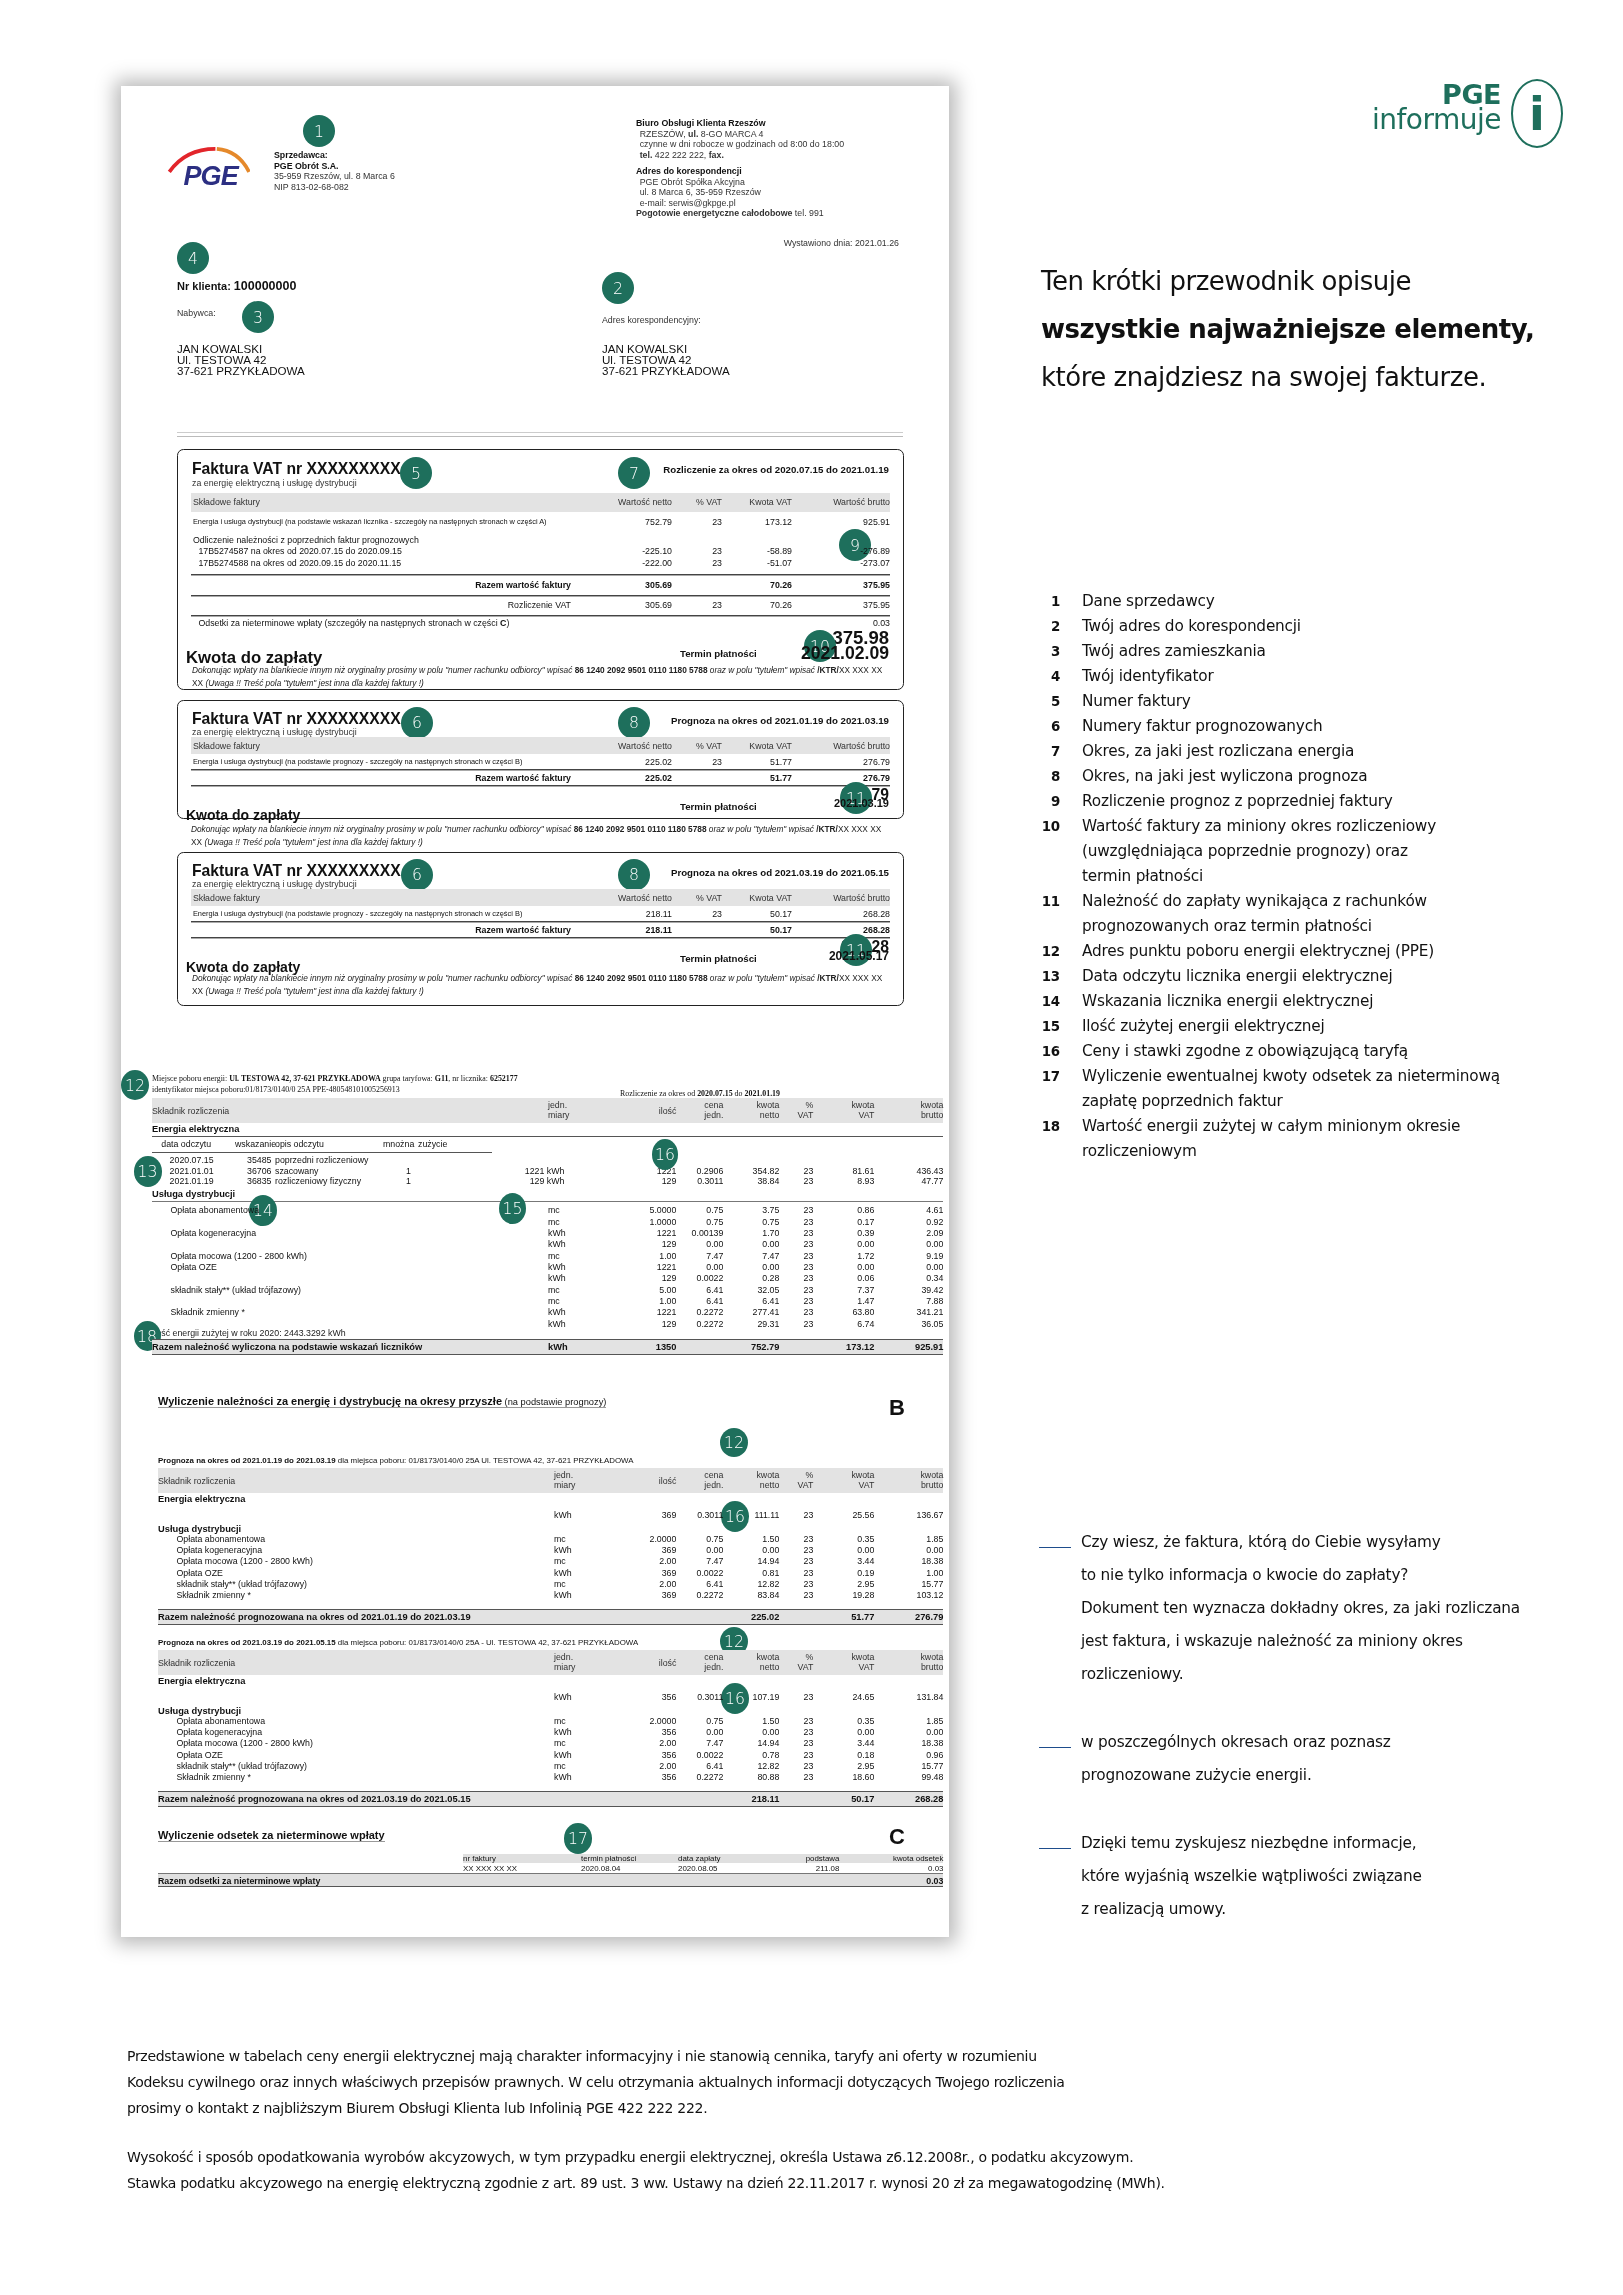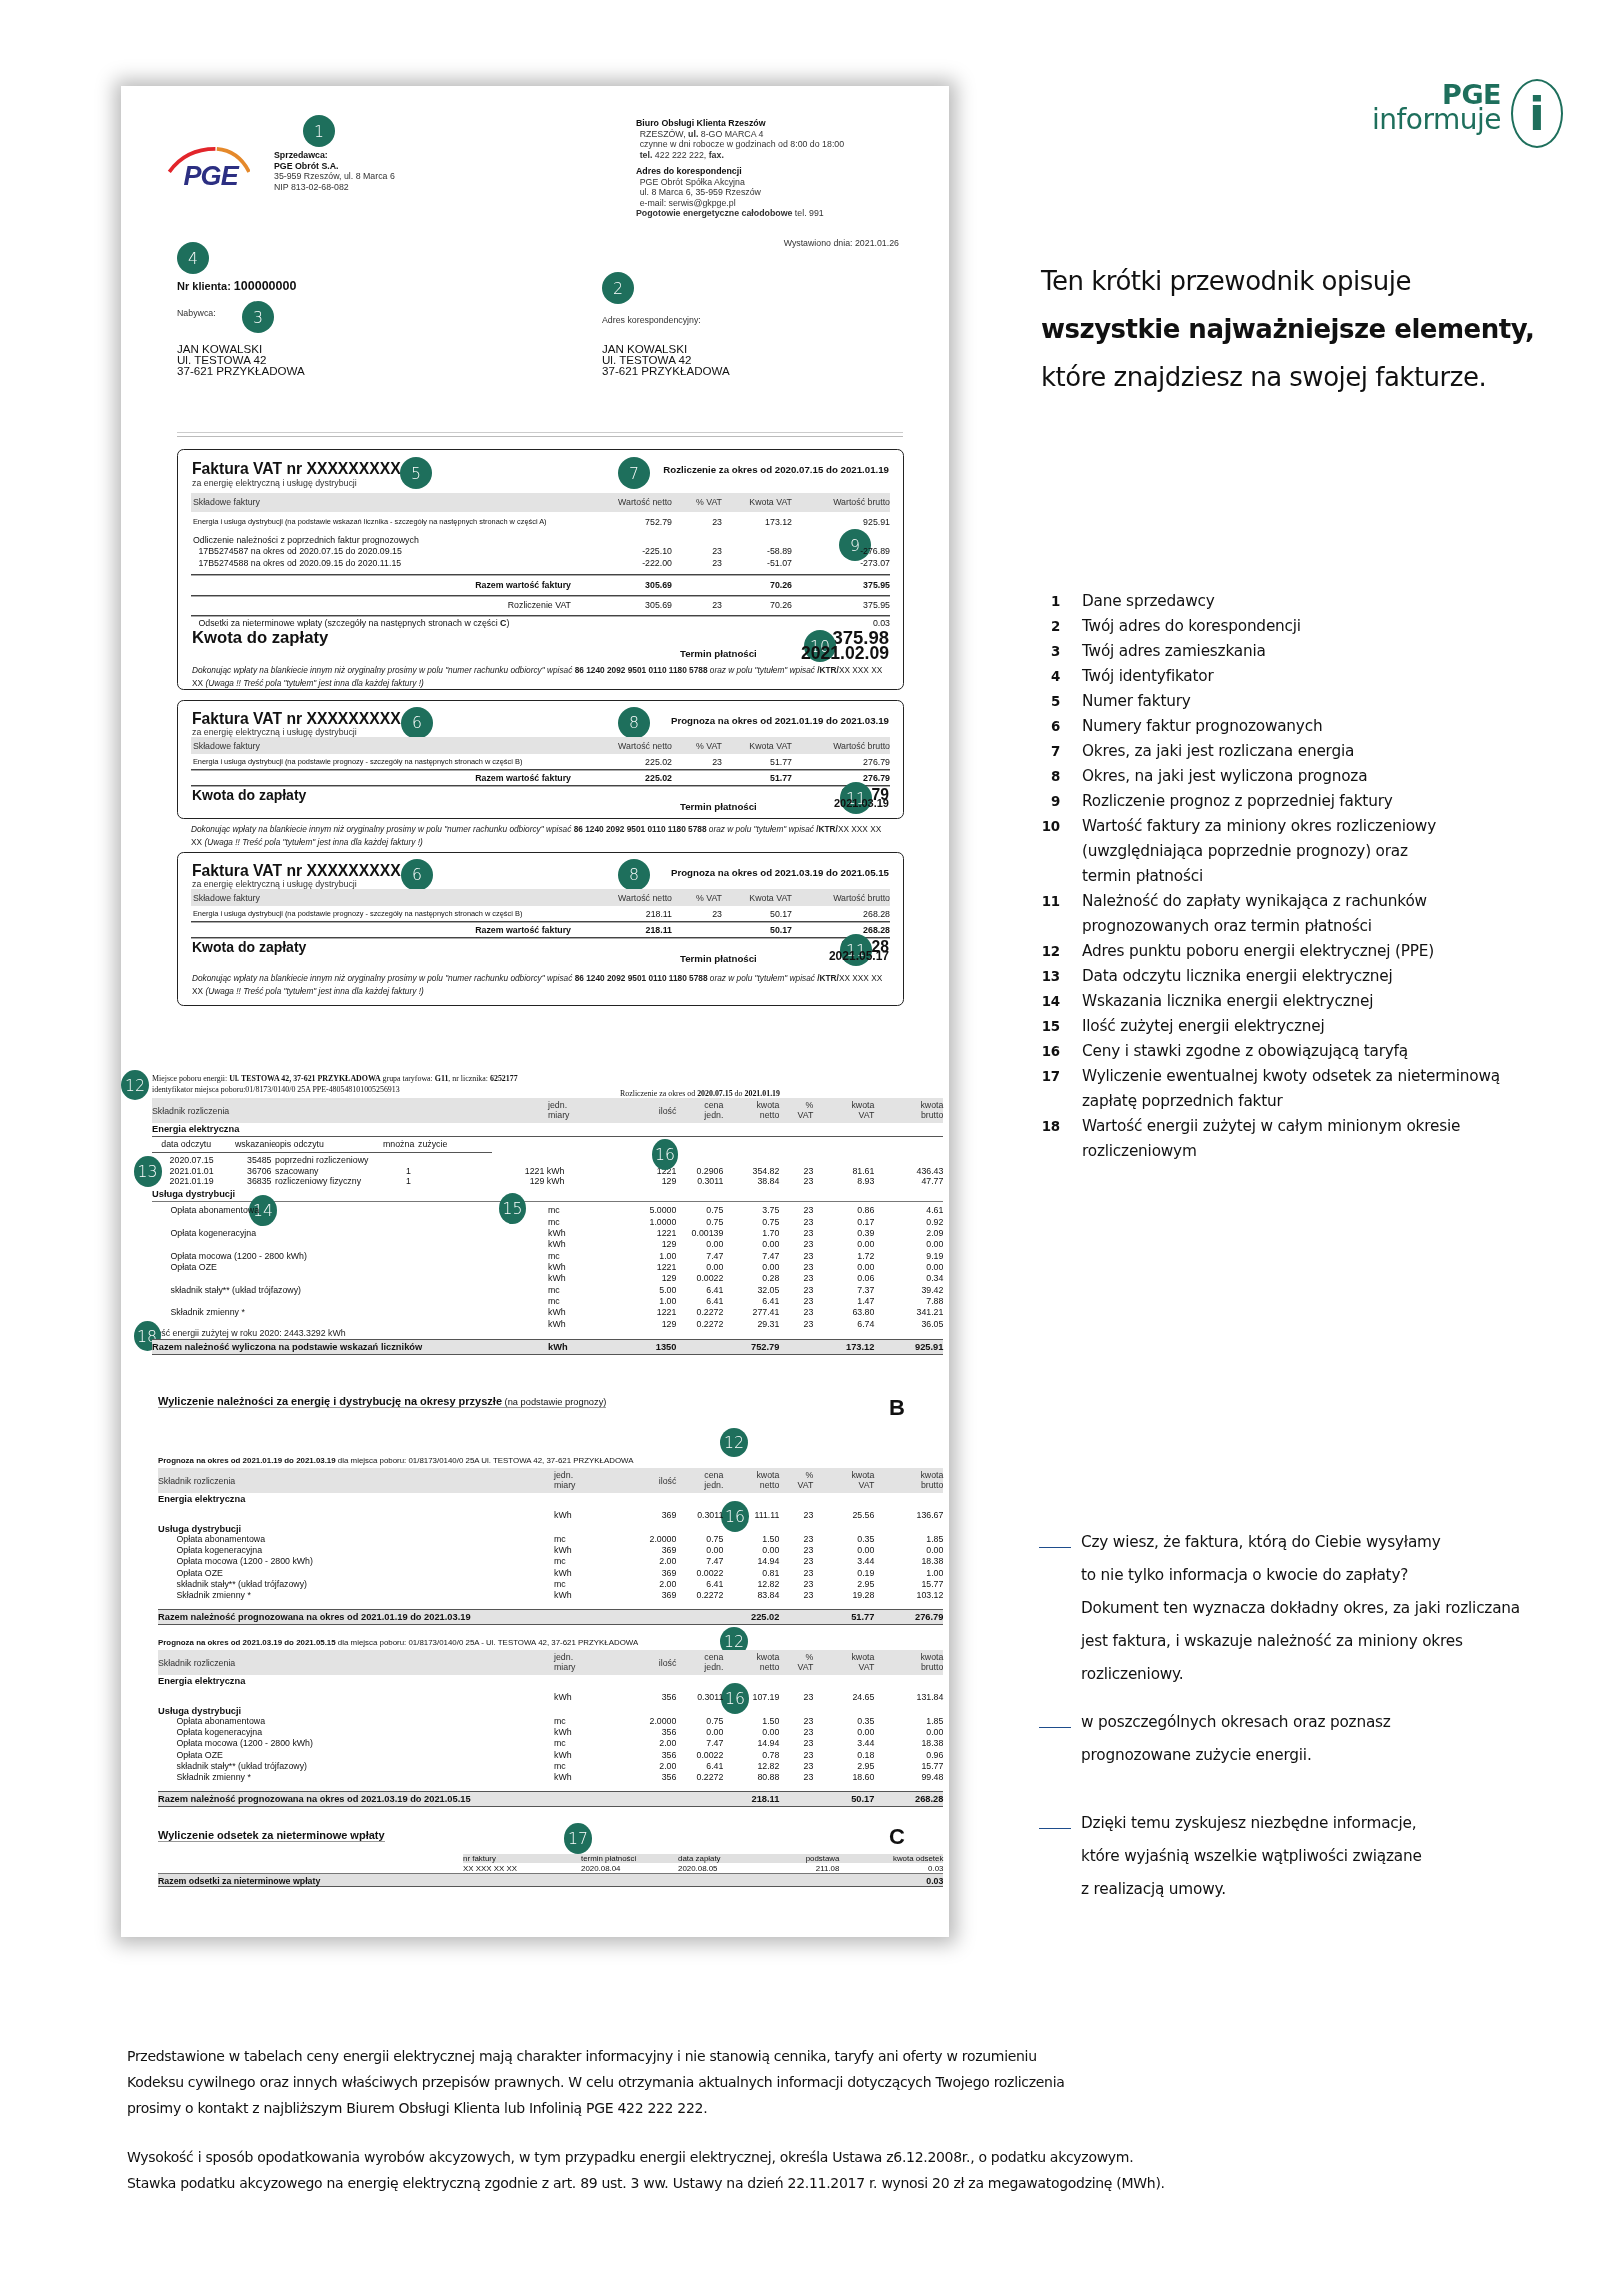--- a/index.html
+++ b/index.html
@@ -28,21 +28,21 @@
   .ibox .sub { position:absolute; left:14px; font-size:8.8px; color:#333; }
   .ibox .period { position:absolute; right:14px; font-size:9.7px; font-weight:bold; }
   .ibox .thead { position:absolute; left:13px; right:13px; height:18.5px; background:#e3e3e3; font-size:8.8px; color:#333; }
   .row { position:absolute; left:13px; right:13px; font-size:8.8px; height:12px; }
   .cell { position:absolute; top:0; white-space:nowrap; }
   .c-netto { right:218px; text-align:center; }
   .c-vat { right:168px; text-align:right; }
   .c-kvat { right:98px; text-align:right; }
   .c-brutto { right:0; text-align:right; }
   .hline { position:absolute; left:13px; right:13px; height:0; border-top:1.4px solid #444; border-bottom:0.5px solid #aaa; }
-  .kwota-label { position:absolute; left:14px; font-size:16.7px; font-weight:bold; }
+  .kwota-label { position:absolute; left:8px; font-size:16.7px; font-weight:bold;margin-top:20px; }
   .kwota-val { position:absolute; right:14px; font-size:18.5px; font-weight:bold; text-align:right; }
   .termin-label { position:absolute; font-size:9.7px; font-weight:bold; }
   .termin-val { position:absolute; right:14px; font-size:17.6px; font-weight:bold; }
   .note { position:absolute; left:14px; right:18.5px; font-size:8.3px; font-style:italic; line-height:13px; color:#222; }
   .note b { font-style:normal; }
 
   
   .dt { position:absolute; left:39px; right:39px; font-size:8.8px; }
   .dt .hdr { position:absolute; left:0; right:0; background:#e3e3e3; height:25px; color:#333; }
   .drow { position:absolute; left:0; right:0; height:11px; font-size:8.8px; }
@@ -753,21 +753,21 @@
       <div>zapłatę poprzednich faktur</div>
     </div>
     <div class="li">
       <span class="n">18</span>
       <div>Wartość energii zużytej w całym minionym okresie</div>
       <div>rozliczeniowym</div>
     </div>
   </div>
 
 <div class="facts" id="facts" style="top:1526px">
-    <div style="position: relative; margin-bottom: 15px;">
+    <div style="position: relative; margin-bottom: 35px;">
       <div class="dash"></div>
       <div class="txt">
         <div>Czy wiesz, że faktura, którą do Ciebie wysyłamy</div>
         <div>to nie tylko informacja o kwocie do zapłaty?</div>
         <div>Dokument ten wyznacza dokładny okres, za jaki rozliczana</div>
         <div>jest faktura, i wskazuje należność za miniony okres</div>
         <div>rozliczeniowy.</div>
       </div>
     </div>
     <div style="position: relative; margin-bottom: 35px;">

